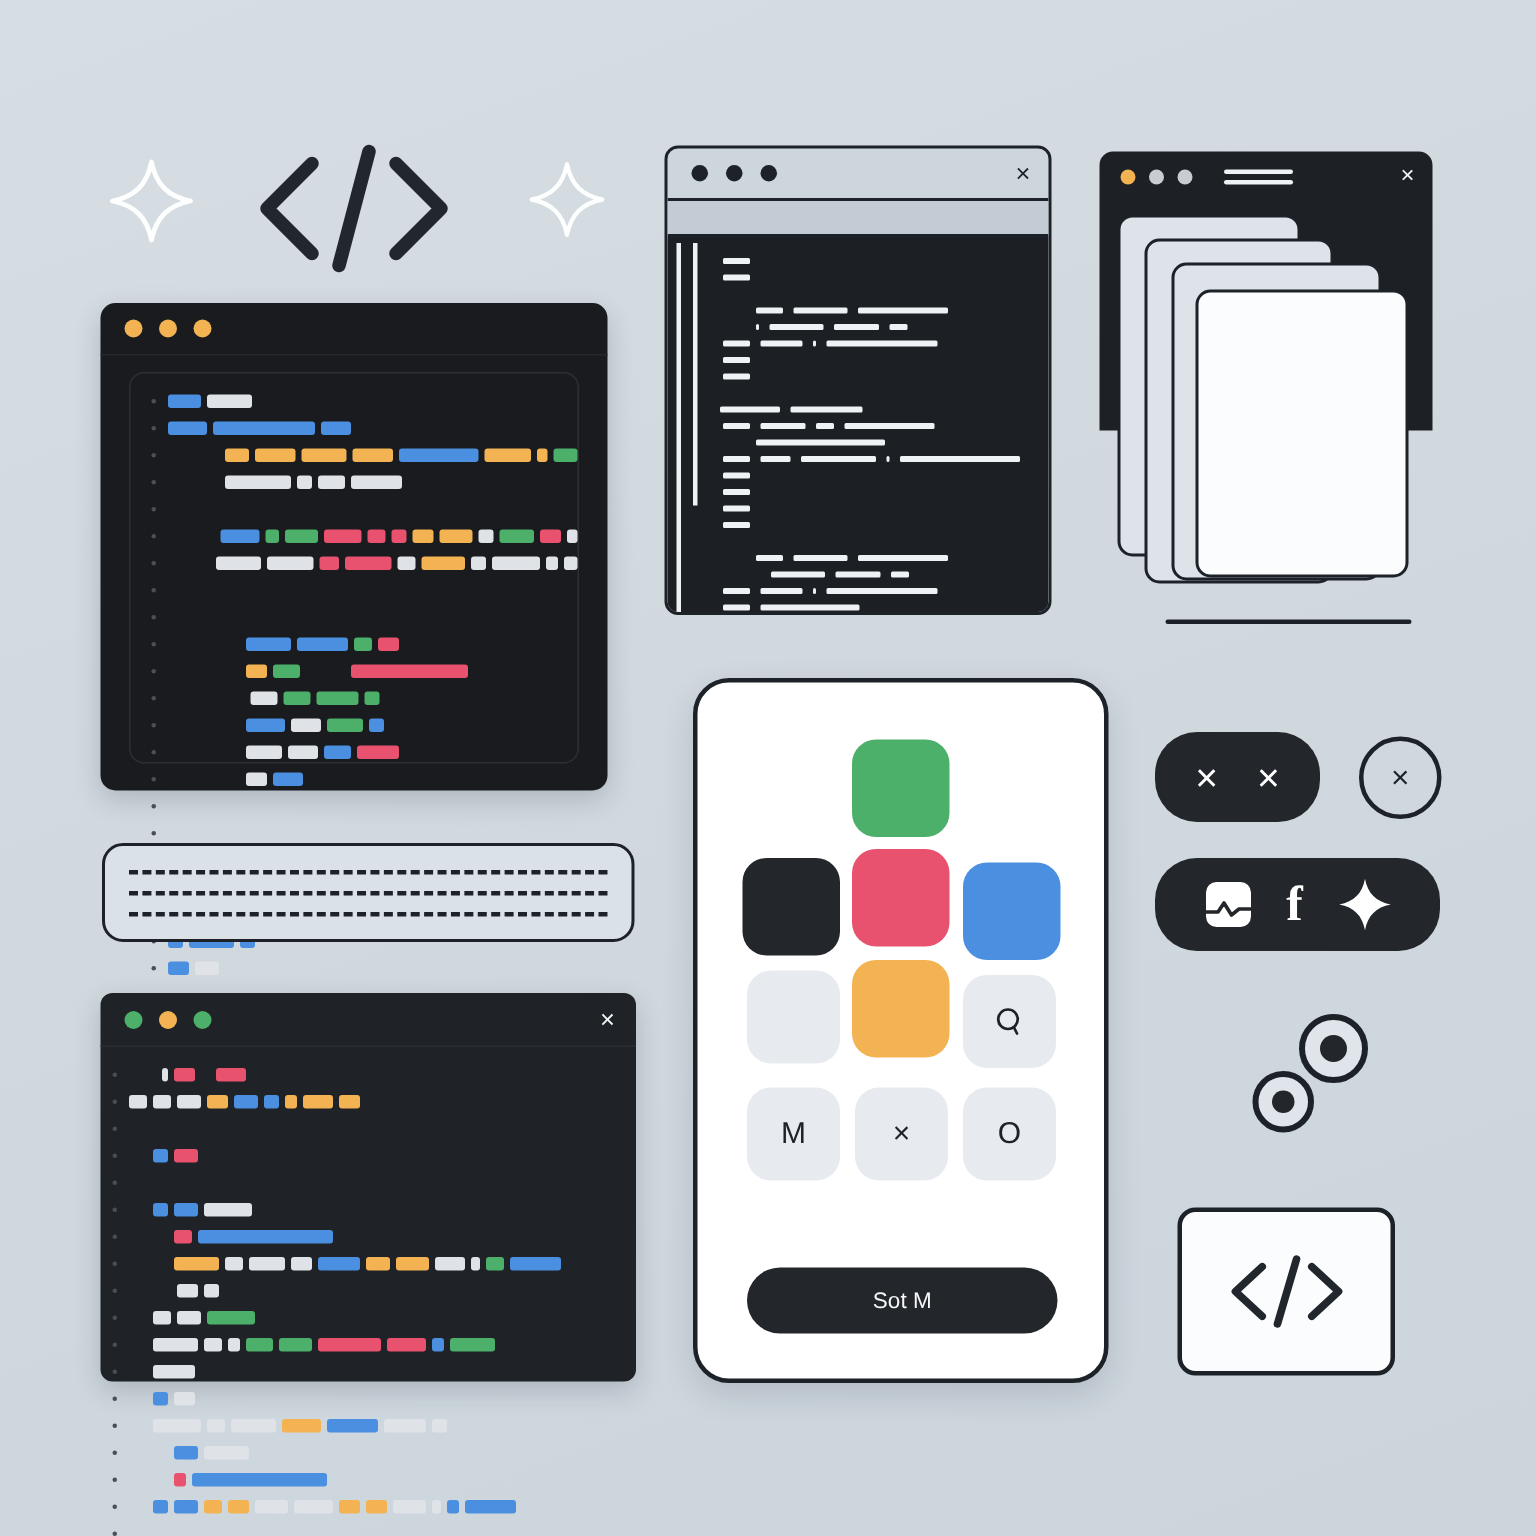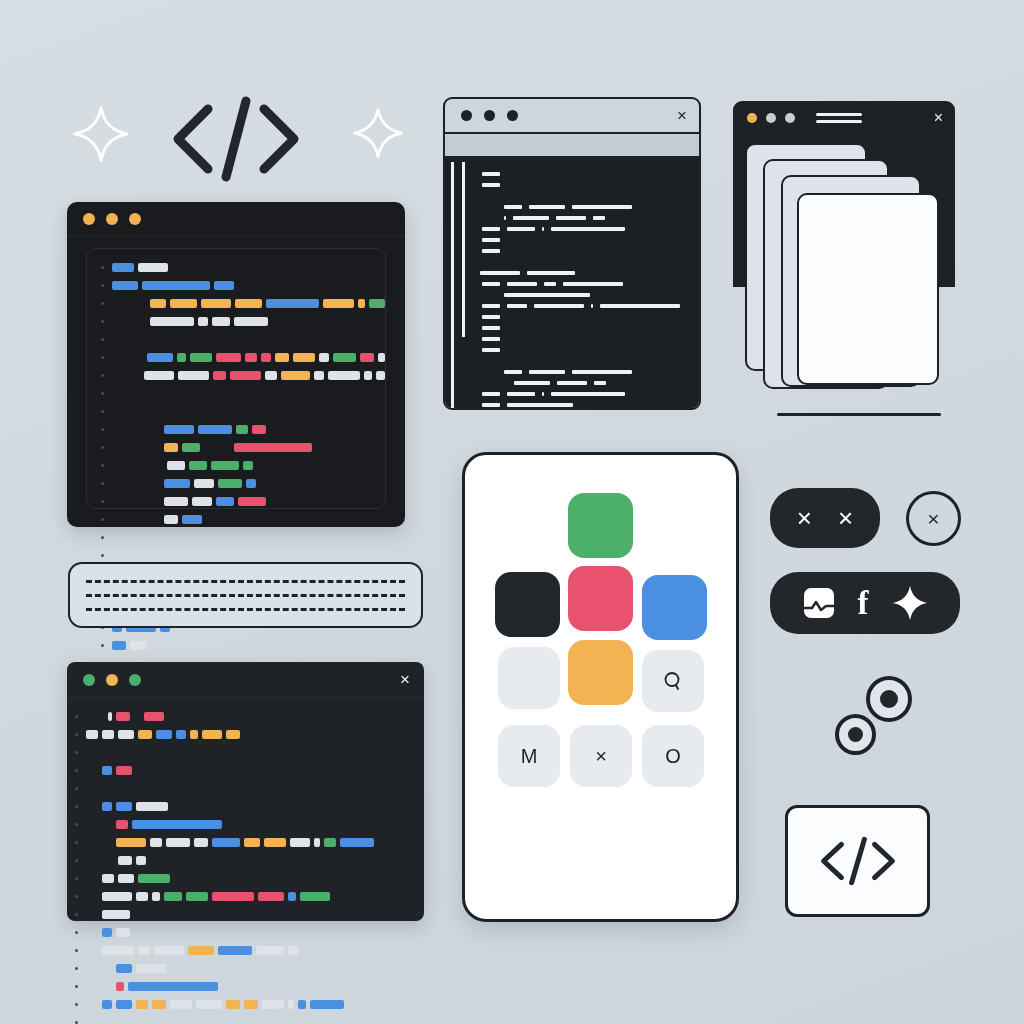--- a/index.html
+++ b/index.html
@@ -613,20 +613,23 @@
     </div>
     <div class="tile ic" style="left:33px;top:270px;width:62px;height:62px;background:#e7ebef;">
       <span>M</span>
     </div>
     <div class="tile ic" style="left:105px;top:270px;width:62px;height:62px;background:#e7ebef;">
       <span>×</span>
     </div>
     <div class="tile ic" style="left:177px;top:270px;width:62px;height:62px;background:#e7ebef;">
       <span>O</span>
     </div>
+    <div class="cta">
+      <span>Sot M</span>
+    </div>
   </div>
 
   <div class="pill" style="left:770px;top:488px;width:110px;height:60px;">
     <span class="xglyph">×</span>
     <span class="xglyph">×</span>
   </div>
 
   <div class="abs" id="close-circle">
     <span>×</span>
   </div>

